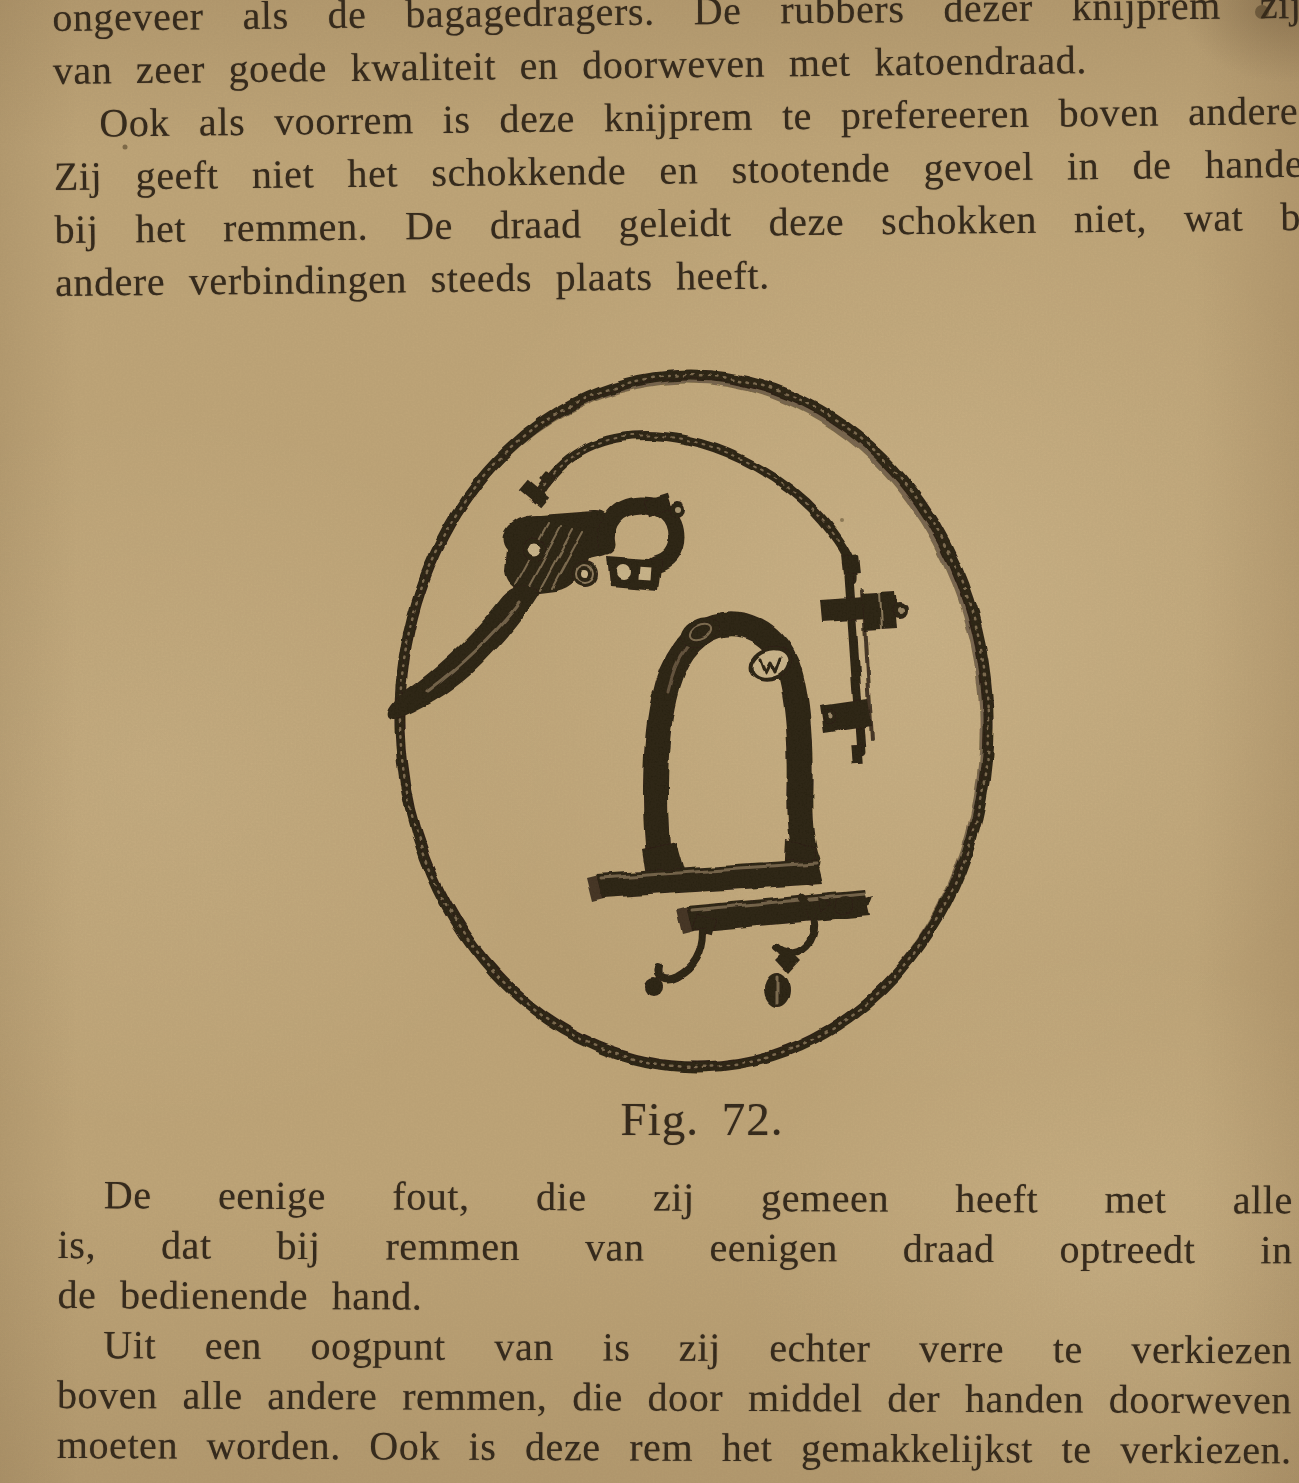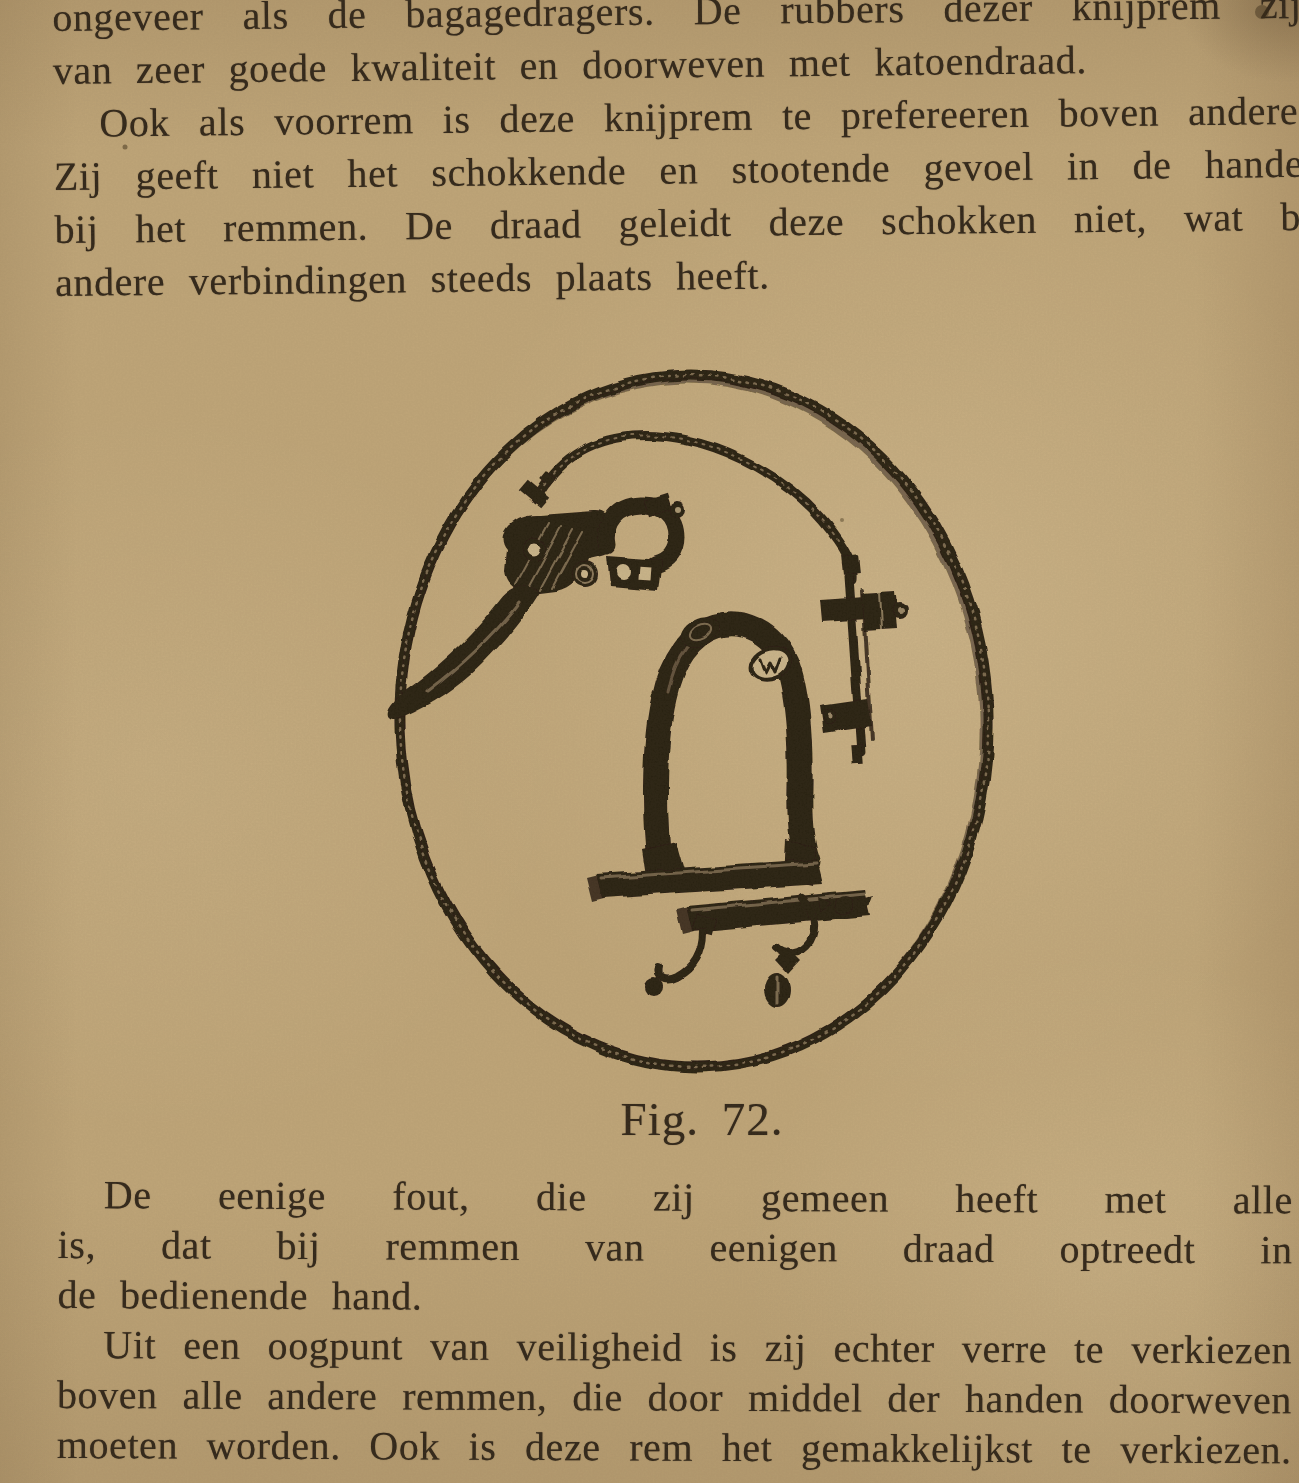--- a/index.html
+++ b/index.html
@@ -213,21 +213,20 @@
         <span>draad</span>
         <span>optreedt</span>
         <span>in</span>
       </div>
     <div class="line plain">de bedienende hand.</div>
     <div class="line just wb indent">
         <span>Uit</span>
         <span>een</span>
         <span>oogpunt</span>
         <span>van</span>
-        <span>veiligheid</span>
         <span>is</span>
         <span>zij</span>
         <span>echter</span>
         <span>verre</span>
         <span>te</span>
         <span>verkiezen</span>
       </div>
     <div class="line just wb">
         <span>boven</span>
         <span>alle</span>

